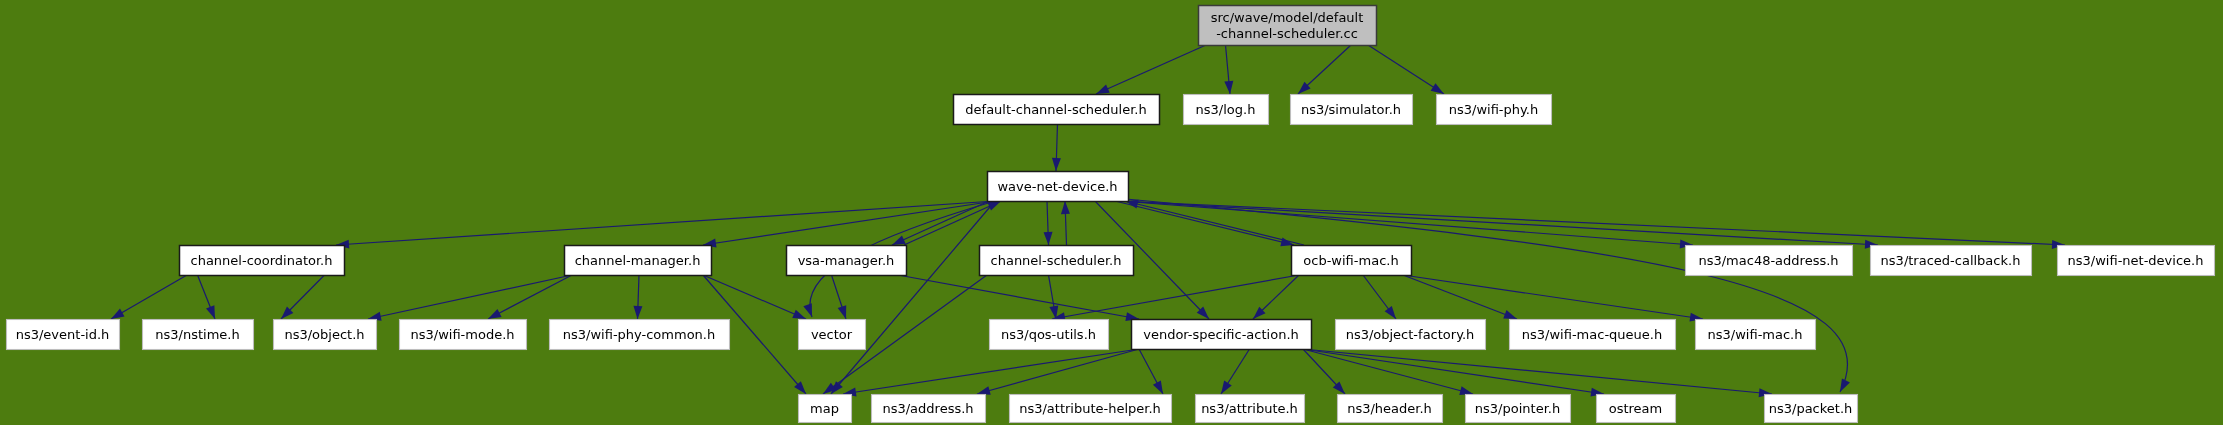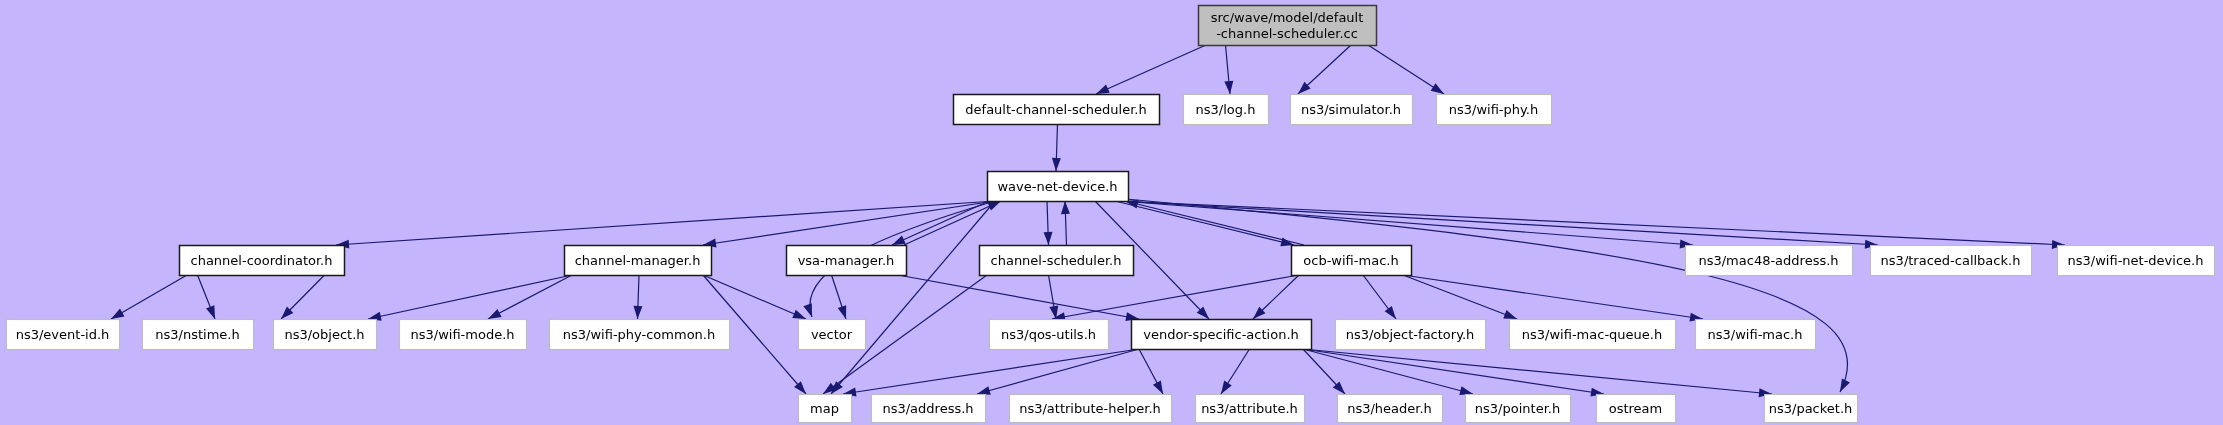--- a/index.html
+++ b/index.html
@@ -1,16 +1,16 @@
 <!DOCTYPE html>
 <html><head>
 <meta charset="utf-8">
 <style>
   html,body{margin:0;padding:0;background:#ffffff;}
-  .stage{width:2223px;height:425px;position:relative;background:#c4b5fd;overflow:hidden;
+  .stage{width:2223px;height:425px;position:relative;background:#4d7c0f;overflow:hidden;
          font-family:"DejaVu Sans","Liberation Sans",sans-serif;}
   svg{display:block;}
   .node-label{font-family:"DejaVu Sans","Liberation Sans",sans-serif;font-size:13px;fill:#000;}
 </style>
 </head>
 <body>
 
 <div class="stage">
   <svg id="graph" width="2223" height="425" viewBox="0 0 2223 425" xmlns="http://www.w3.org/2000/svg">
       <g>

